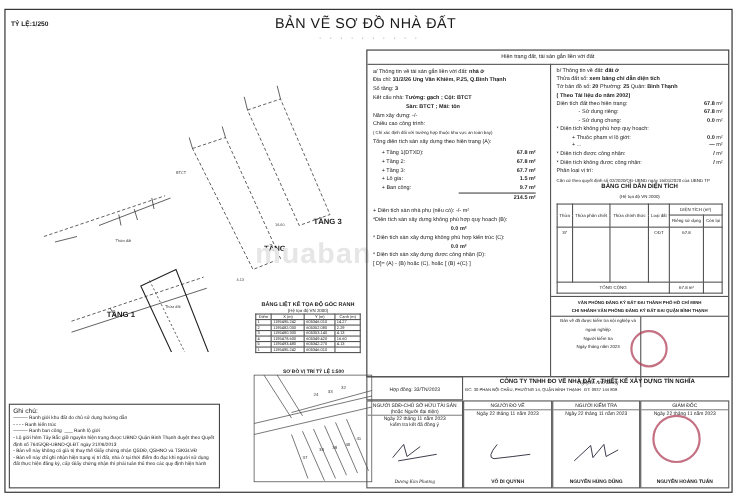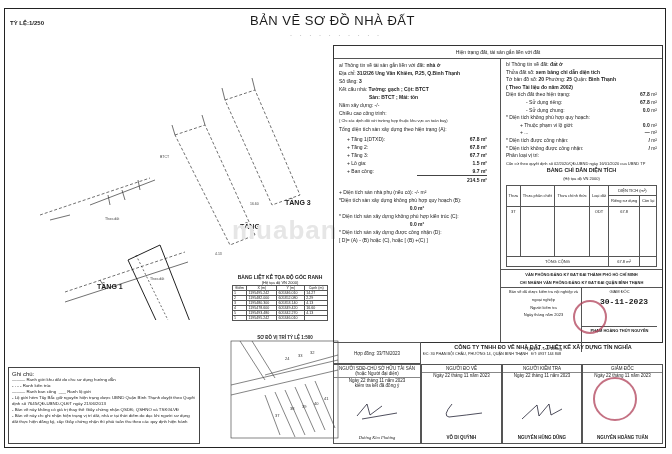--- a/index.html
+++ b/index.html
@@ -295,26 +295,20 @@
       <div>CHI NHÁNH VĂN PHÒNG ĐĂNG KÝ ĐẤT ĐAI QUẬN BÌNH THẠNH</div>
     </div>
     <div style="display:flex;font-size:4px;text-align:center;">
       <div style="width:50%;border-right:1px solid #555;">
         <div>Bản vẽ đã được kiểm tra nội nghiệp và ngoại nghiệp</div>
         <div>Người kiểm tra</div>
         <div>Ngày    tháng    năm 2023</div>
         <div style="height:26px;"></div>
         <div style="font-style:italic;font-family:'Liberation Serif',serif;font-size:5px;">Nguyễn Anh Đông</div>
       </div>
-      <div style="width:50%;position:relative;">
-        <div>GIÁM ĐỐC</div>
-        <div class="date-stamp" style="left:18px;top:10px;">30-11-2023</div>
-        <div style="height:30px;"></div>
-        <div class="b" style="border-top:1px solid #555;">PHẠM HOÀNG THỦY NGUYÊN</div>
-      </div>
     </div>
   </div>
 </div>
 <div class="stamp" style="left:573px;top:300px;width:30px;height:30px;"></div>
 
 <div class="sign-row">
   <div class="contract">Hợp đồng: 33/TN/2023</div>
   <div class="company">CÔNG TY TNHH ĐO VẼ NHÀ ĐẤT - THIẾT KẾ XÂY DỰNG TÍN NGHĨA</div>
   <div class="company-addr"><span>ĐC: 30 PHAN BỘI CHÂU, PHƯỜNG 14, QUẬN BÌNH THẠNH</span> &nbsp; <span>ĐT: 0937 144 808</span></div>
 

